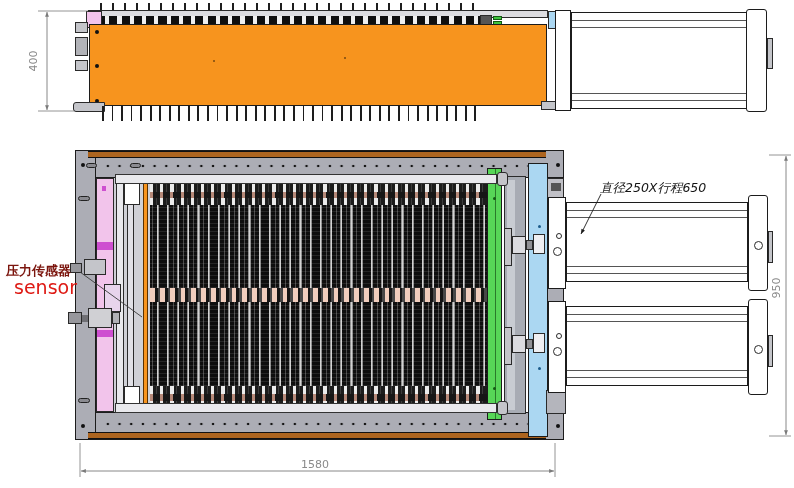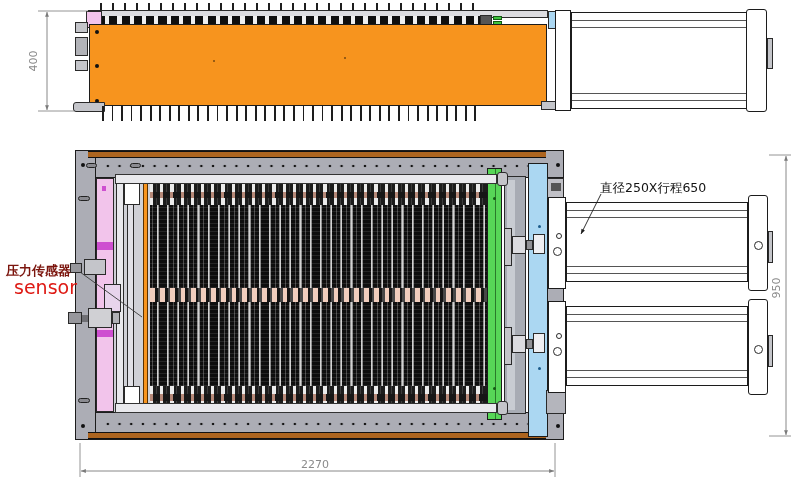--- a/index.html
+++ b/index.html
@@ -232,19 +232,19 @@
     <line x1="786" y1="156" x2="786" y2="435" stroke="#7a7a7a" stroke-width="0.9" marker-start="url(#arr)" marker-end="url(#arr)"></line>
     <line x1="769" y1="155" x2="791" y2="155" stroke="#7a7a7a" stroke-width="0.8"></line>
     <line x1="769" y1="436" x2="791" y2="436" stroke="#7a7a7a" stroke-width="0.8"></line>
 
     <line x1="601" y1="194" x2="581" y2="234" stroke="#1c1c1c" stroke-width="0.9" marker-end="url(#arrd)"></line>
 
     <line x1="80" y1="272" x2="142" y2="317" stroke="#3a3a3a" stroke-width="0.9"></line>
   </svg>
 
   <div class="abs dimtext vtext" style="left:20px;top:55px;width:28px;height:12px;">400</div>
-  <div class="abs dimtext" style="left:285px;top:459px;width:60px;height:12px;">2270</div>
+  <div class="abs dimtext" style="left:285px;top:459px;width:60px;height:12px;">1580</div>
   <div class="abs dimtext vtext" style="left:763px;top:282px;width:28px;height:12px;">950</div>
-  <div class="abs note" style="left:600px;top:181px;">直径250X行程650</div>
+  <div class="abs note" style="left:600px;top:181px;font-style:italic;">直径250X行程650</div>
   <div class="abs zh-label" style="left:6px;top:264px;">压力传感器</div>
   <div class="abs red-label" style="left:14px;top:277px;">sensor</div>
 
 </div>
 
 </body></html>

